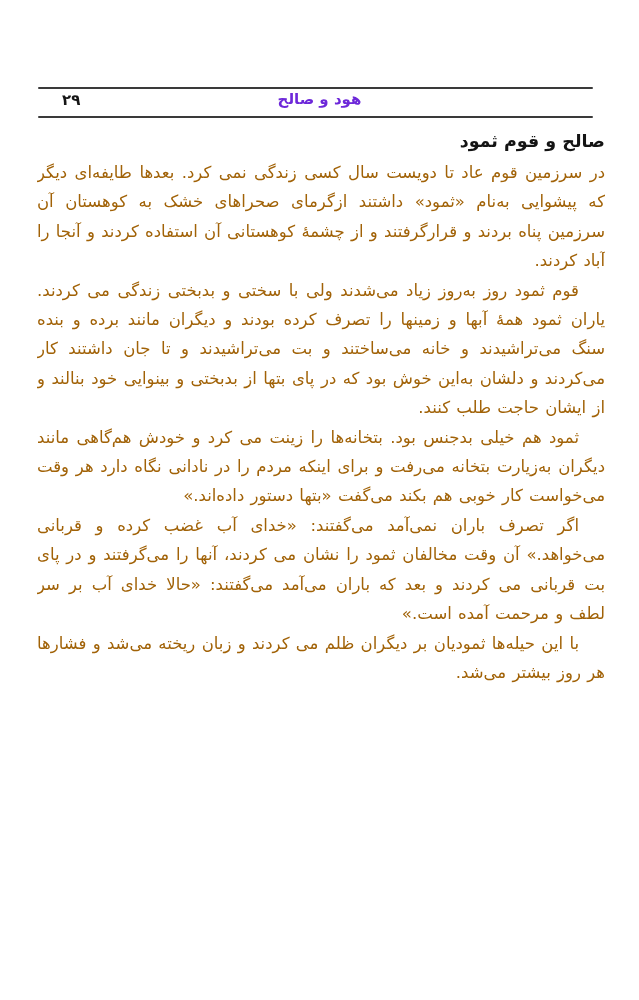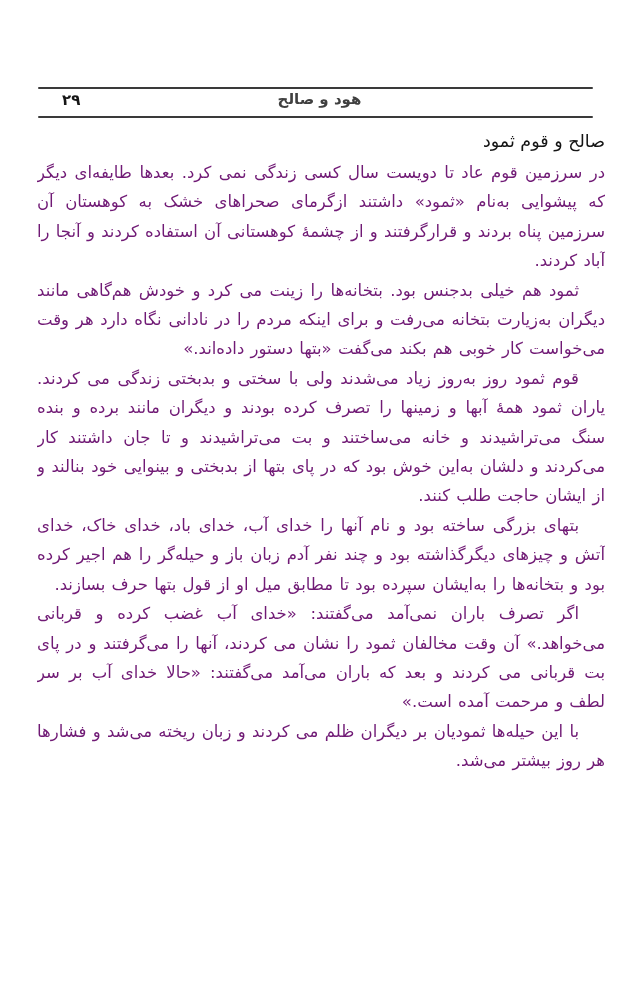--- a/index.html
+++ b/index.html
@@ -43,51 +43,51 @@
     height: 24px;
   }
   .running-title {
     position: absolute;
     left: 0;
     right: 0;
     text-align: center;
     font-weight: bold;
     font-size: 15px;
     letter-spacing: 0.5px;
-    color: #404040;
+    color: #6d28d9;
   }
   .page-number {
     position: absolute;
     left: 26px;
     top: 1px;
     font-weight: bold;
     font-size: 15px;
     color: #161616;
   }
   
   .body-text {
     position: absolute;
     top: 112px;
     left: 37px;
     right: 34px;
     bottom: 0;
     overflow: hidden;
     direction: rtl;
   }
   .section-heading {
-    font-weight: normal;
+    font-weight: bold;
     font-size: 17.5px;
     line-height: 34px;
     color: #141414;
   }
   .para {
     font-size: 16.5px;
     line-height: 29.4px;
     text-align: justify;
-    color: #701a75;
+    color: #a16207;
     word-spacing: 1px;
   }
   .para.indent { text-indent: 26px; }
 </style>
 </head>
 <body>
 
 <div class="page">
 
   <header class="page-header">
@@ -97,25 +97,24 @@
       <span class="running-title">هود و صالح</span>
     </div>
     <div class="rule rule-bottom"></div>
   </header>
 
   <main class="body-text">
     <h2 class="section-heading">صالح و قوم ثمود</h2>
 
     <p class="para">در سرزمین قوم عاد تا دویست سال کسی زندگی نمی کرد. بعدها طایفه‌ای دیگر که پیشوایی به‌نام «ثمود» داشتند ازگرمای صحراهای خشک به کوهستان آن سرزمین پناه بردند و قرارگرفتند و از چشمهٔ کوهستانی آن استفاده کردند و آنجا را آباد کردند.</p>
 
+    <p class="para indent">قوم ثمود روز به‌روز زیاد می‌شدند ولی با سختی و بدبختی زندگی می کردند. یاران ثمود همهٔ آبها و زمینها را تصرف کرده بودند و دیگران مانند برده و بنده سنگ می‌تراشیدند و خانه می‌ساختند و بت می‌تراشیدند و تا جان داشتند کار می‌کردند و دلشان به‌این خوش بود که در پای بتها از بدبختی و بینوایی خود بنالند و از ایشان حاجت طلب کنند.</p>
+
     <p class="para indent">ثمود هم خیلی بدجنس بود. بتخانه‌ها را زینت می کرد و خودش هم‌گاهی مانند دیگران به‌زیارت بتخانه می‌رفت و برای اینکه مردم را در نادانی نگاه دارد هر وقت می‌خواست کار خوبی هم بکند می‌گفت «بتها دستور داده‌اند.»</p>
 
-    <p class="para indent">قوم ثمود روز به‌روز زیاد می‌شدند ولی با سختی و بدبختی زندگی می کردند. یاران ثمود همهٔ آبها و زمینها را تصرف کرده بودند و دیگران مانند برده و بنده سنگ می‌تراشیدند و خانه می‌ساختند و بت می‌تراشیدند و تا جان داشتند کار می‌کردند و دلشان به‌این خوش بود که در پای بتها از بدبختی و بینوایی خود بنالند و از ایشان حاجت طلب کنند.</p>
-
-    <p class="para indent">بتهای بزرگی ساخته بود و نام آنها را خدای آب، خدای باد، خدای خاک، خدای آتش و چیزهای دیگرگذاشته بود و چند نفر آدم زبان باز و حیله‌گر را هم اجیر کرده بود و بتخانه‌ها را به‌ایشان سپرده بود تا مطابق میل او از قول بتها حرف بسازند.</p>
 
 
     <p class="para indent">اگر تصرف باران نمی‌آمد می‌گفتند: «خدای آب غضب کرده و قربانی می‌خواهد.» آن وقت مخالفان ثمود را نشان می کردند، آنها را می‌گرفتند و در پای بت قربانی می کردند و بعد که باران می‌آمد می‌گفتند: «حالا خدای آب بر سر لطف و مرحمت آمده است.»</p>
 
     <p class="para indent">با این حیله‌ها ثمودیان بر دیگران ظلم می کردند و زبان ریخته می‌شد و فشارها هر روز بیشتر می‌شد.</p>
 
   </main>
 
 </div>
 

